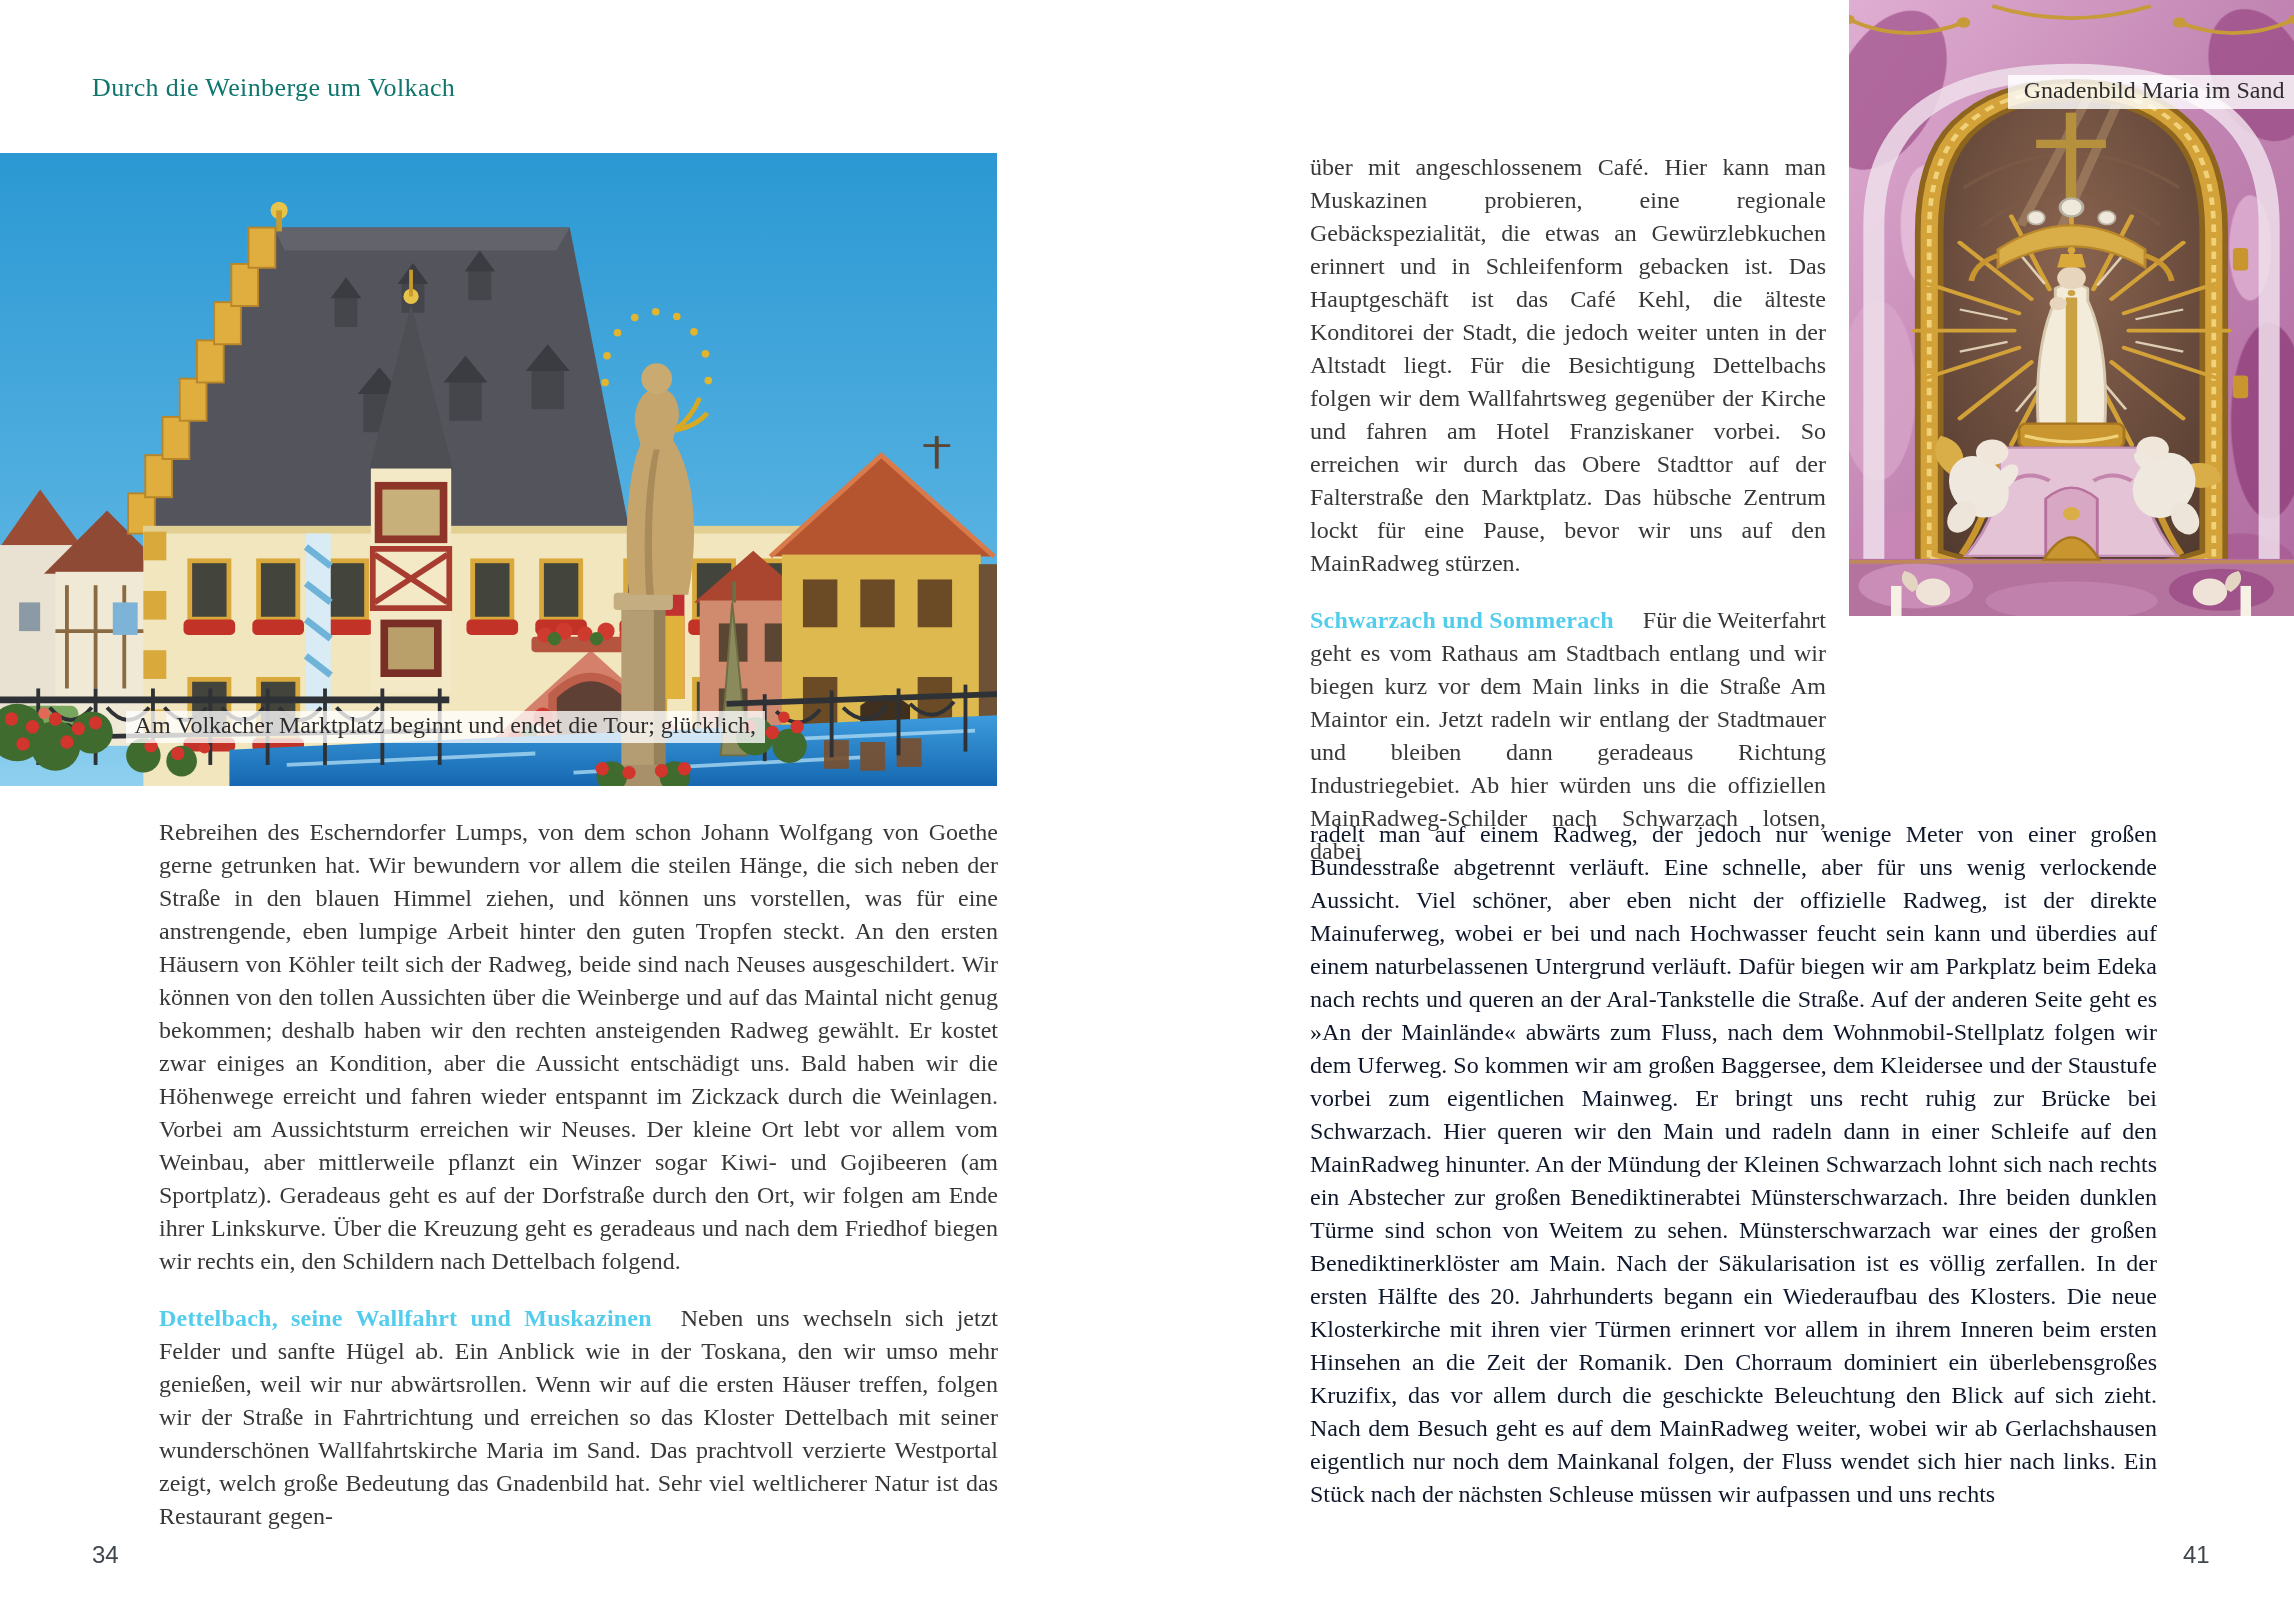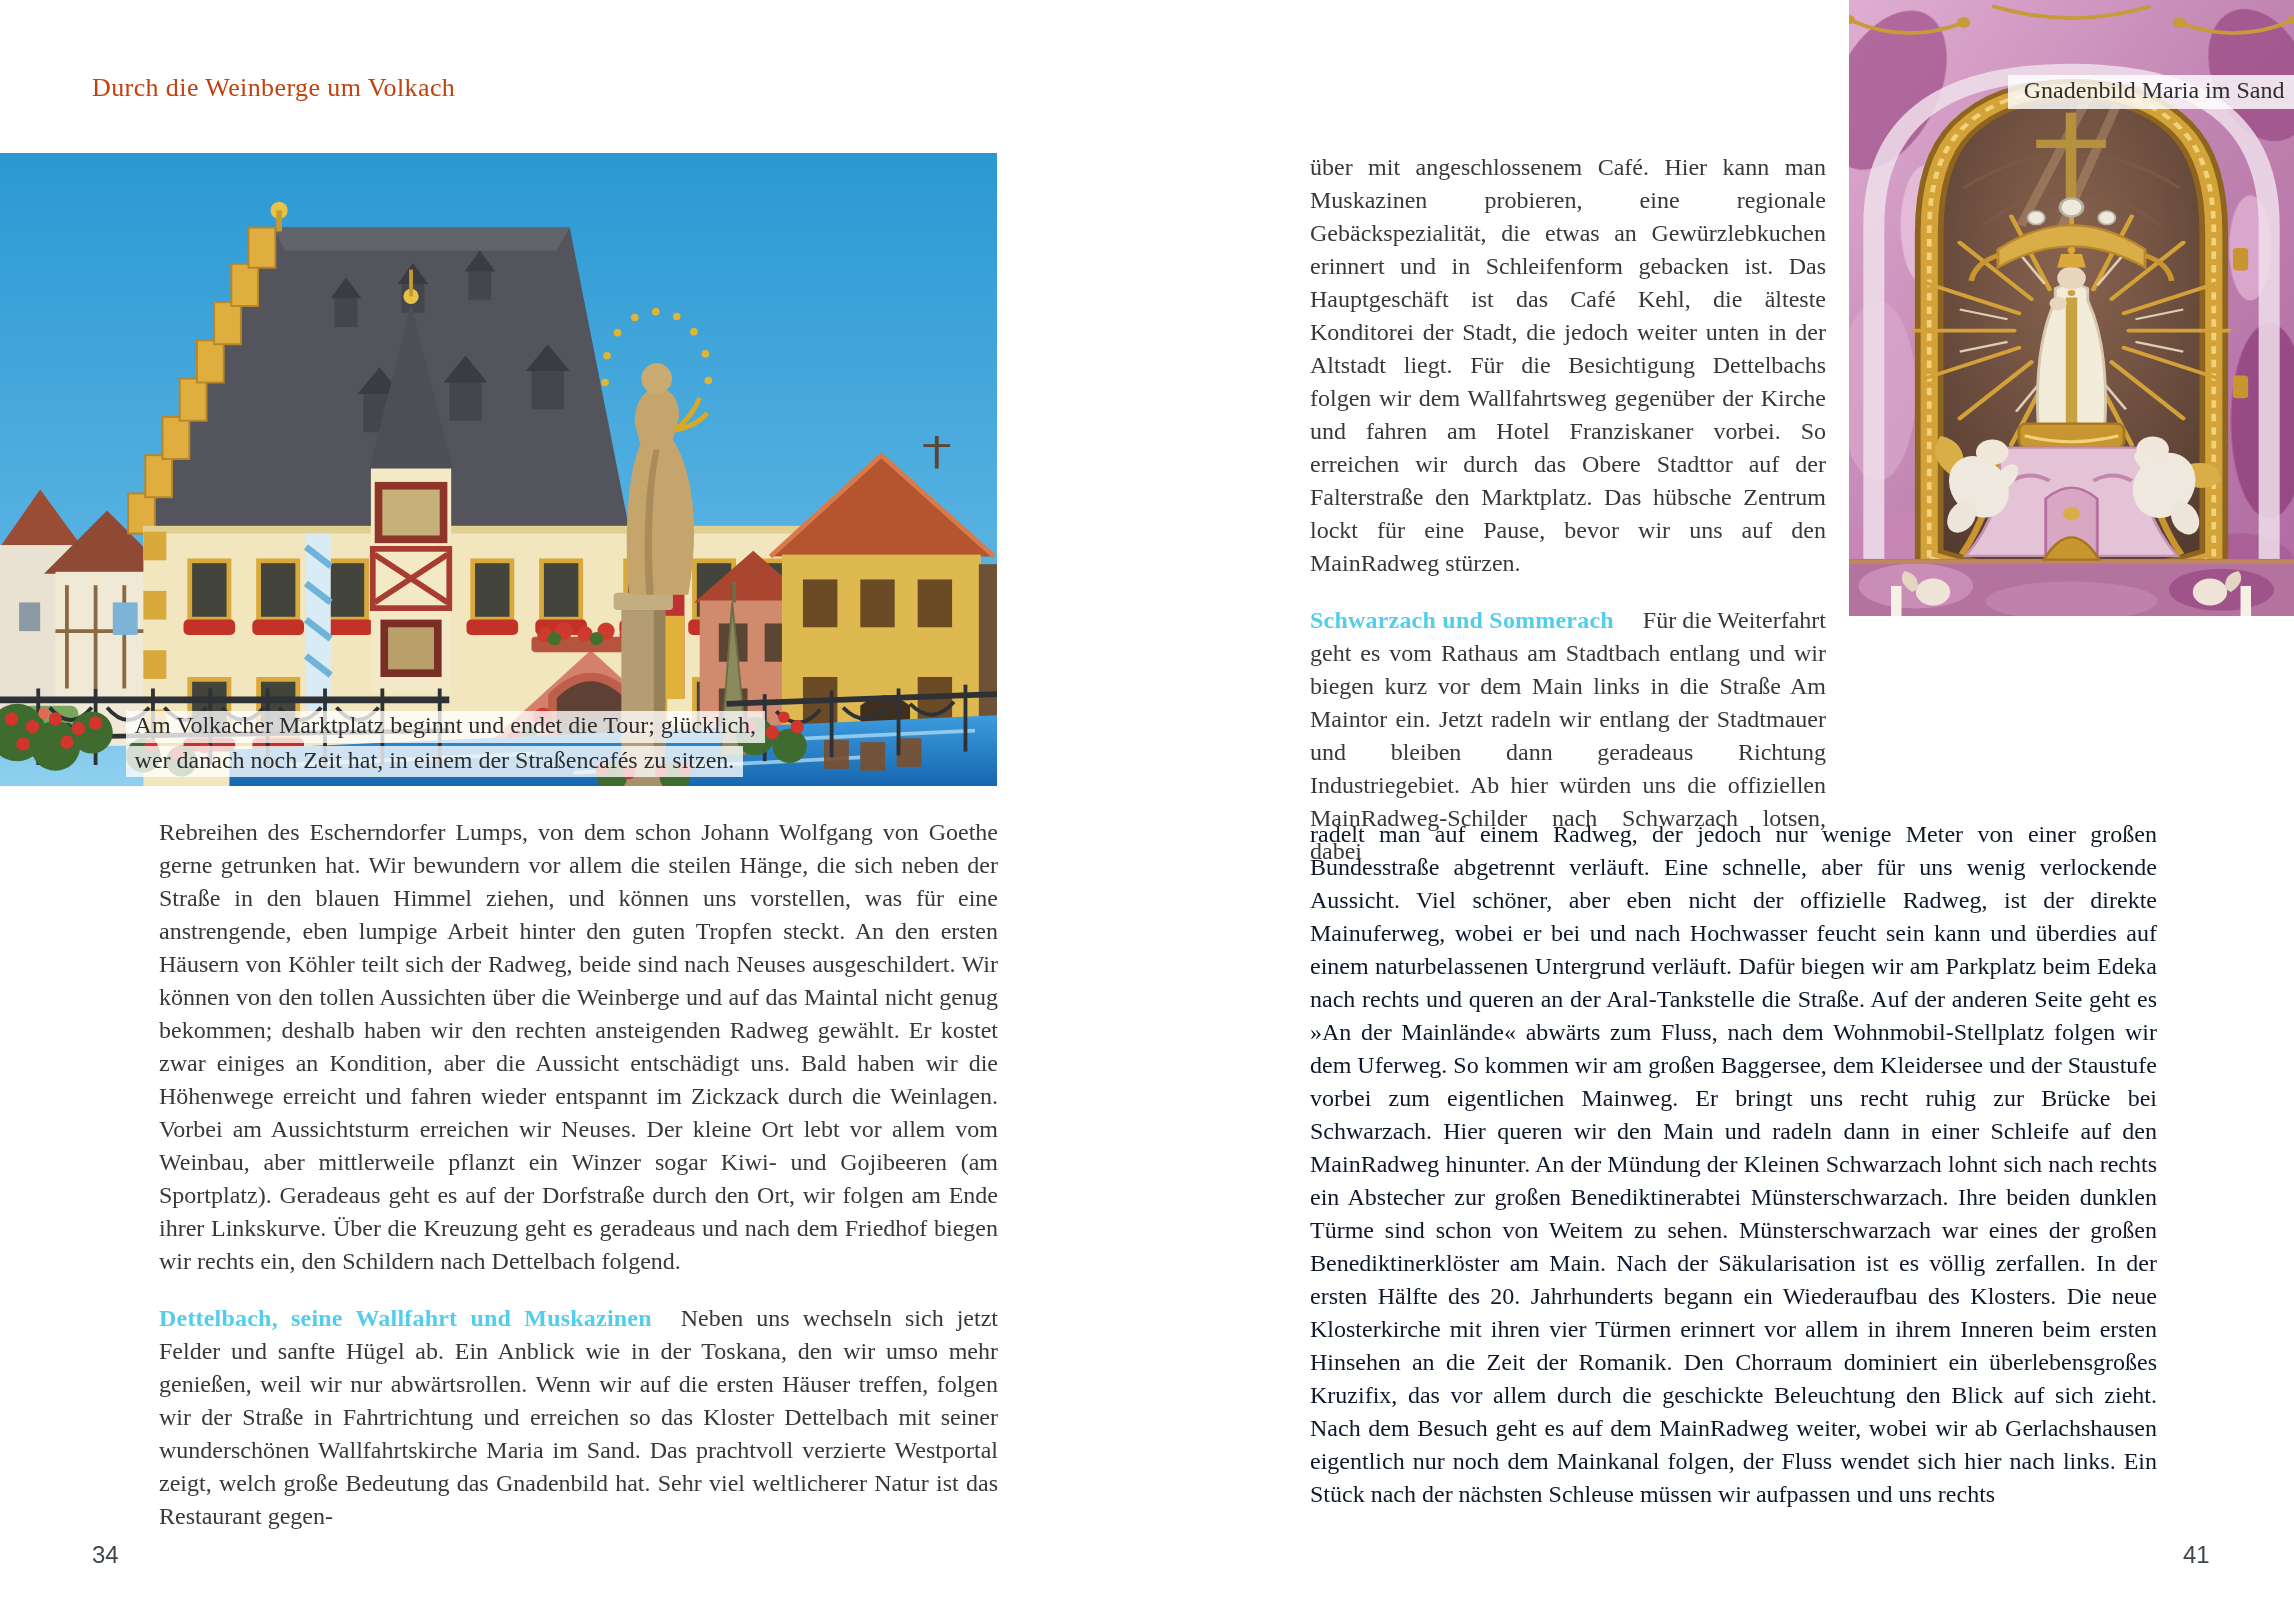--- a/index.html
+++ b/index.html
@@ -4,21 +4,21 @@
 <style>
   html,body{margin:0;padding:0;}
   body{
     width:2294px;height:1617px;position:relative;background:#ffffff;
     font-family:"Liberation Serif", serif;
   }
   .spread{position:absolute;inset:0;overflow:hidden;background:#ffffff;}
 
   .running-head{
     position:absolute;left:92px;top:73px;
-    font-size:26px;color:#c2410c;letter-spacing:0.4px;text-align:right;
+    font-size:26px;color:#0f766e;letter-spacing:0.4px;text-align:right;
   }
 
   
   .photo-left{position:absolute;left:0;top:153px;width:997px;height:633px;margin:0;}
   .photo-left svg{display:block;width:100%;height:100%;}
   .caption-left{
     position:absolute;left:82px;top:558px;
     display:flex;flex-direction:column;align-items:flex-start;gap:2.9px;margin-left:44px;
   }
   .caption-line{
@@ -376,21 +376,20 @@
             <circle cx="658" cy="648" r="7"></circle>
             <circle cx="692" cy="646" r="7"></circle>
             <circle cx="716" cy="644" r="7"></circle>
         </g>
         <circle cx="46" cy="586" r="6" fill="#e06a55"></circle>
       </g>
     </svg>
 
     <div class="caption-left">
       <span class="caption-line">Am Volkacher Marktplatz beginnt und endet die Tour; glücklich,</span>
-      <span class="caption-line">wer danach noch Zeit hat, in einem der Straßencafés zu sitzen.</span>
     </div>
   </figure>
 
   <div class="body-left">
     <p>Rebreihen des Escherndorfer Lumps, von dem schon Johann Wolfgang von Goethe gerne getrunken hat. Wir bewundern vor allem die steilen Hänge, die sich neben der Straße in den blauen Himmel ziehen, und können uns vorstellen, was für eine anstrengende, eben lumpige Arbeit hinter den guten Tropfen steckt. An den ersten Häusern von Köhler teilt sich der Radweg, beide sind nach Neuses ausgeschildert. Wir können von den tollen Aussichten über die Weinberge und auf das Maintal nicht genug bekommen; deshalb haben wir den rechten ansteigenden Radweg gewählt. Er kostet zwar einiges an Kondition, aber die Aussicht entschädigt uns. Bald haben wir die Höhenwege erreicht und fahren wieder entspannt im Zickzack durch die Weinlagen. Vorbei am Aussichtsturm erreichen wir Neuses. Der kleine Ort lebt vor allem vom Weinbau, aber mittlerweile pflanzt ein Winzer sogar Kiwi- und Gojibeeren (am Sportplatz). Geradeaus geht es auf der Dorfstraße durch den Ort, wir folgen am Ende ihrer Linkskurve. Über die Kreuzung geht es geradeaus und nach dem Friedhof biegen wir rechts ein, den Schildern nach Dettelbach folgend.</p>
     <p class="p-second"><span class="subhead">Dettelbach, seine Wallfahrt und Muskazinen</span><span>Neben uns wechseln sich jetzt Felder und sanfte Hügel ab. Ein Anblick wie in der Toskana, den wir umso mehr genießen, weil wir nur abwärtsrollen. Wenn wir auf die ersten Häuser treffen, folgen wir der Straße in Fahrtrichtung und erreichen so das Kloster Dettelbach mit seiner wunderschönen Wallfahrtskirche Maria im Sand. Das prachtvoll verzierte Westportal zeigt, welch große Bedeutung das Gnadenbild hat. Sehr viel weltlicherer Natur ist das Restaurant gegen-</span></p>
   </div>
 
   <div class="pagenum pagenum-left">34</div>
 

